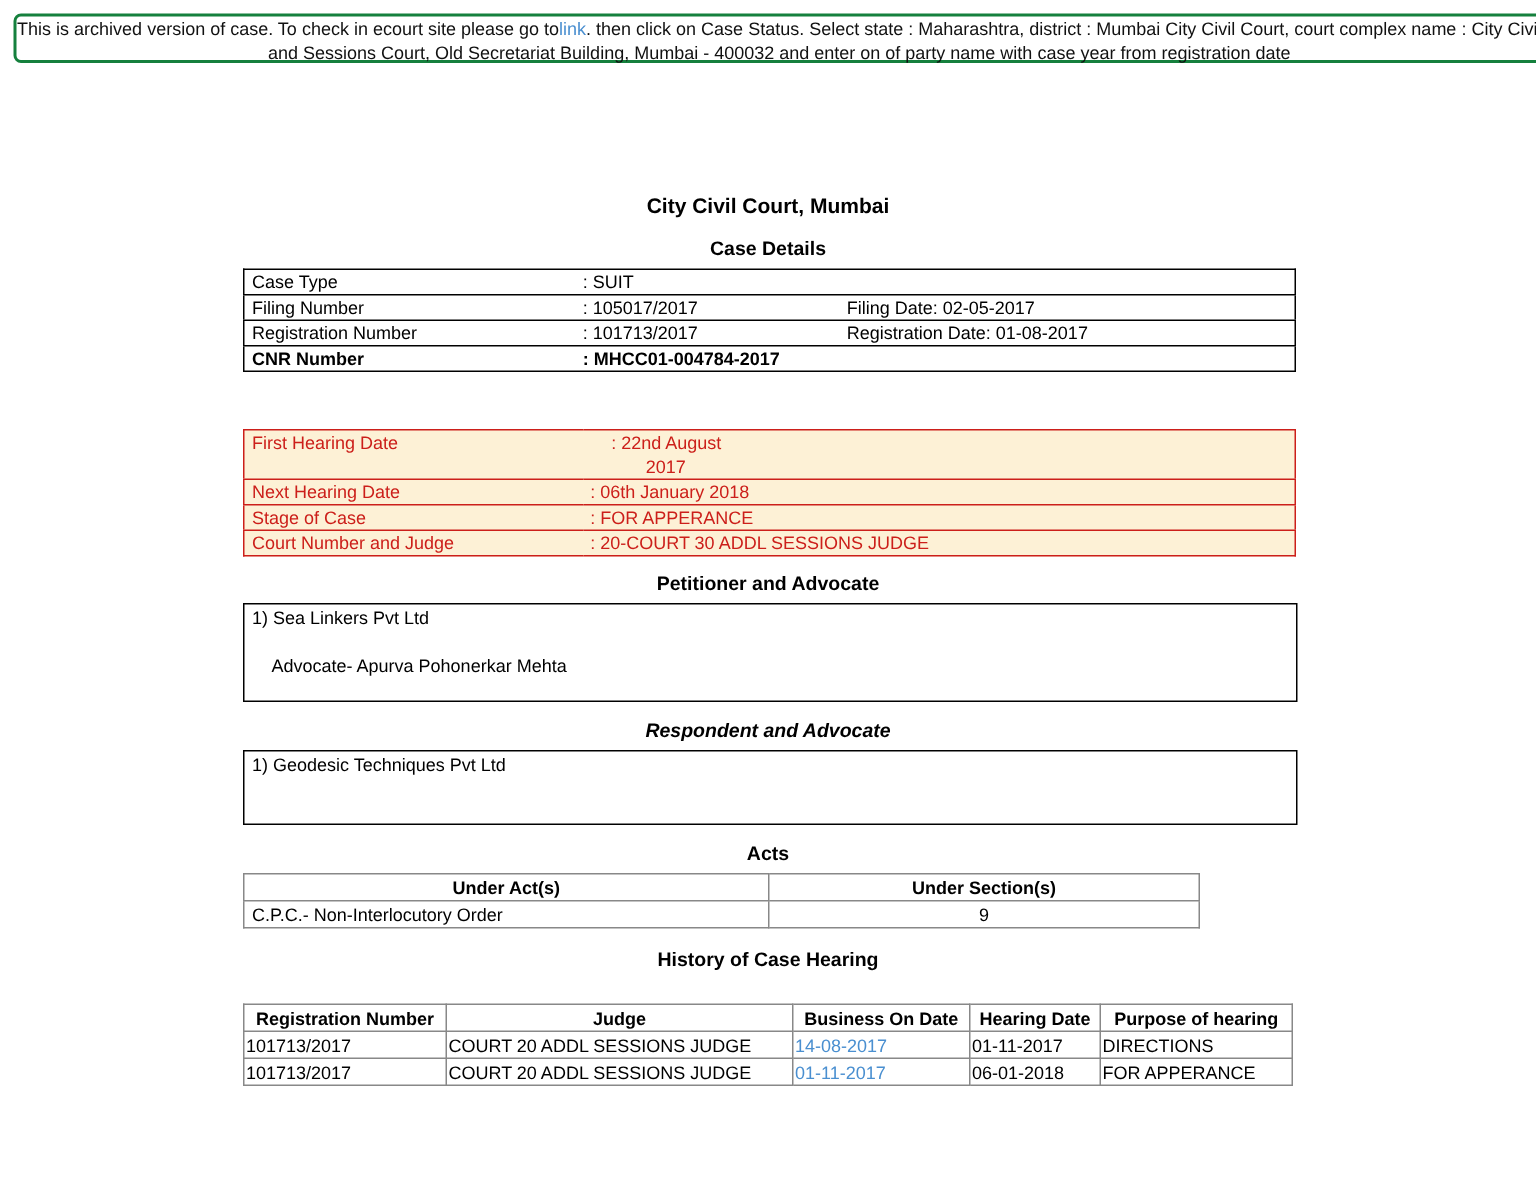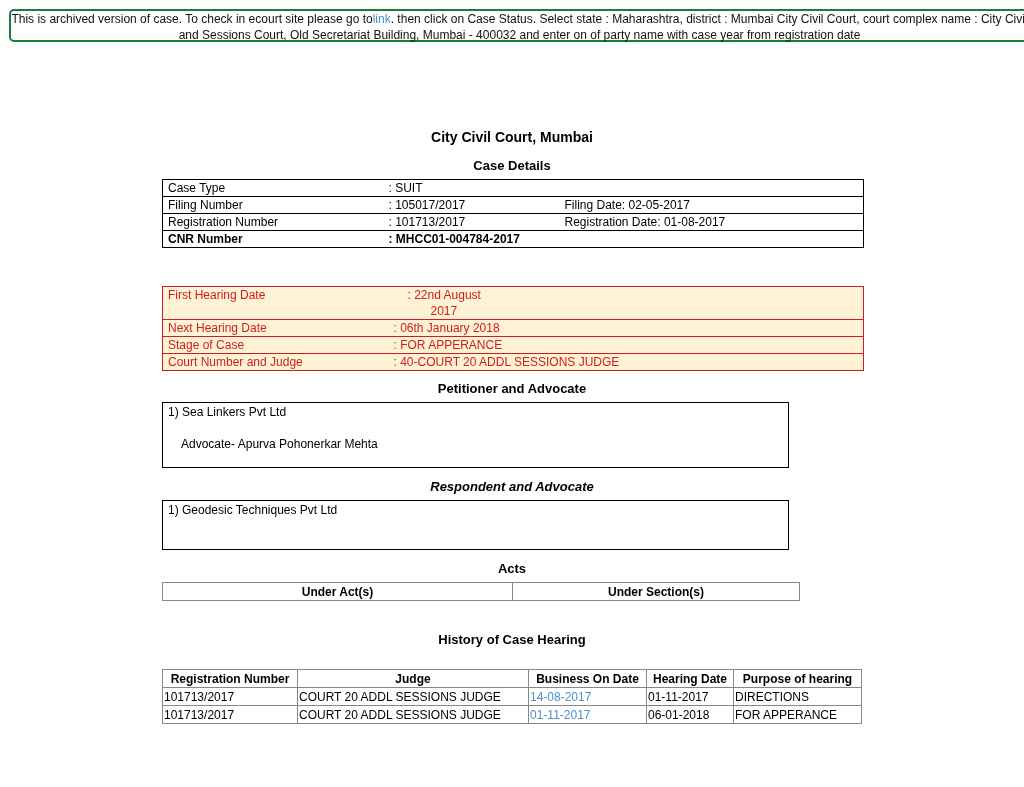--- a/index.html
+++ b/index.html
@@ -9,21 +9,21 @@
   .title { position:absolute; left:0; width:1024px; text-align:center; font-weight:bold; font-size:14px; }
   .sub { position:absolute; left:0; width:1024px; text-align:center; font-weight:bold; font-size:13px; }
   .red { color:#cc1f1a; }
   table { border-collapse:collapse; position:absolute; font-size:12px;padding-left:48px; }
   .details { left:162px; top:179px; width:702px; border:1px solid #000; }
   .details td { border-top:1px solid #000; height:16px; padding:0 5px; line-height:16px; }
   .details tr:first-child td { border-top:none; }
   .status { left:162px; top:286px; width:702px; border:1px solid #cc1f1a; background:#fdf1d6; color:#cc1f1a; }
   .status td { border-top:1px solid #cc1f1a; padding:0 5px; line-height:16px; vertical-align:top; }
   .status tr:first-child td { border-top:none; }
-  .box { position:absolute; left:162px; width:627px; border:1px solid #000; box-sizing:border-box; padding:1px 5px; line-height:16px; }
+  .box { position:absolute; left:162px; width:703px; border:1px solid #000; box-sizing:border-box; padding:1px 5px; line-height:16px; }
   .acts { left:162px; top:582px; width:638px; border:1px solid #555; }
   .acts th, .acts td { border:1px solid #888; height:17px; padding:0 5px; }
   .acts th { font-weight:bold; text-align:center; }
   .hist { left:162px; top:669px; width:700px; border:1px solid #444; }
   .hist th, .hist td { border:1px solid #888; height:17px; padding:0 1px; white-space:nowrap; }
   .hist th { font-weight:bold; text-align:center; }
   .hist a { color:#4a8fd0; text-decoration:none; }
 </style>
 </head>
 <body>
@@ -84,21 +84,21 @@
   <tr>
     <td>Next Hearing Date</td>
     <td>: 06th January 2018</td>
   </tr>
   <tr>
     <td>Stage of Case</td>
     <td>: FOR APPERANCE</td>
   </tr>
   <tr>
     <td>Court Number and Judge</td>
-    <td>: 40-COURT 20 ADDL SESSIONS JUDGE</td>
+    <td>: 20-COURT 30 ADDL SESSIONS JUDGE</td>
   </tr>
 </tbody>
   </table>
 
 <div class="sub" style="top:381px;">Petitioner and Advocate</div>
 <div class="box" style="top:402px;height:66px;">
   <div>1) Sea Linkers Pvt Ltd</div>
   <div style="margin-top:16px;padding-left:13px;">Advocate- Apurva Pohonerkar Mehta</div>
 </div>
 
@@ -110,20 +110,24 @@
 <div class="sub" style="top:561px;">Acts</div>
 <table class="acts">
   <colgroup>
       <col style="width:350px">
       <col>
     </colgroup>
   <tbody>
       <tr>
     <th>Under Act(s)</th>
     <th>Under Section(s)</th>
+  </tr>
+  <tr>
+    <td>C.P.C.- Non-Interlocutory Order</td>
+    <td style="text-align:center;">9</td>
   </tr>
 </tbody>
   </table>
 
 <div class="sub" style="top:632px;">History of Case Hearing</div>
 <table class="hist">
   <colgroup>
       <col style="width:135px">
       <col style="width:231px">
       <col style="width:118px">

